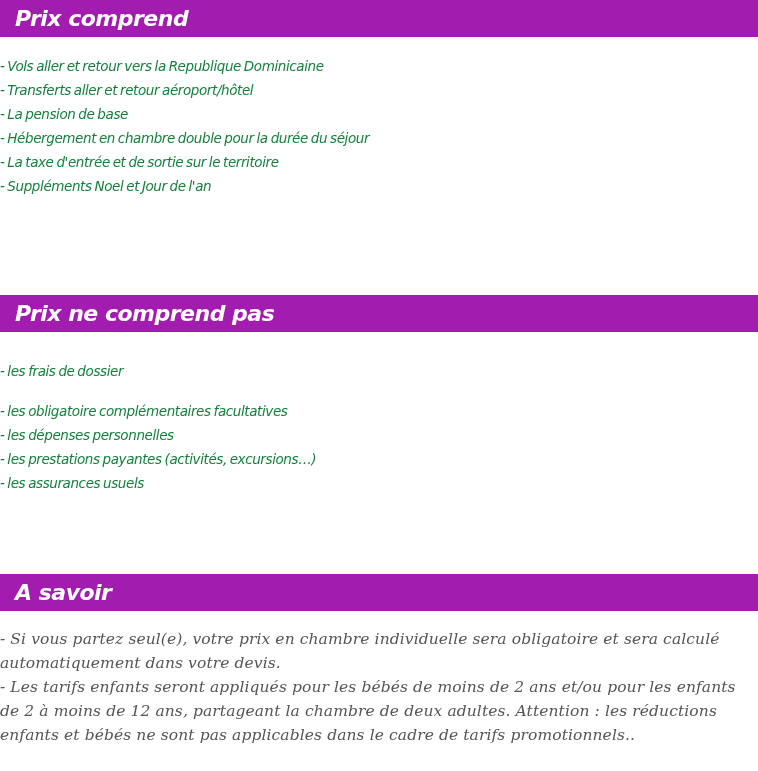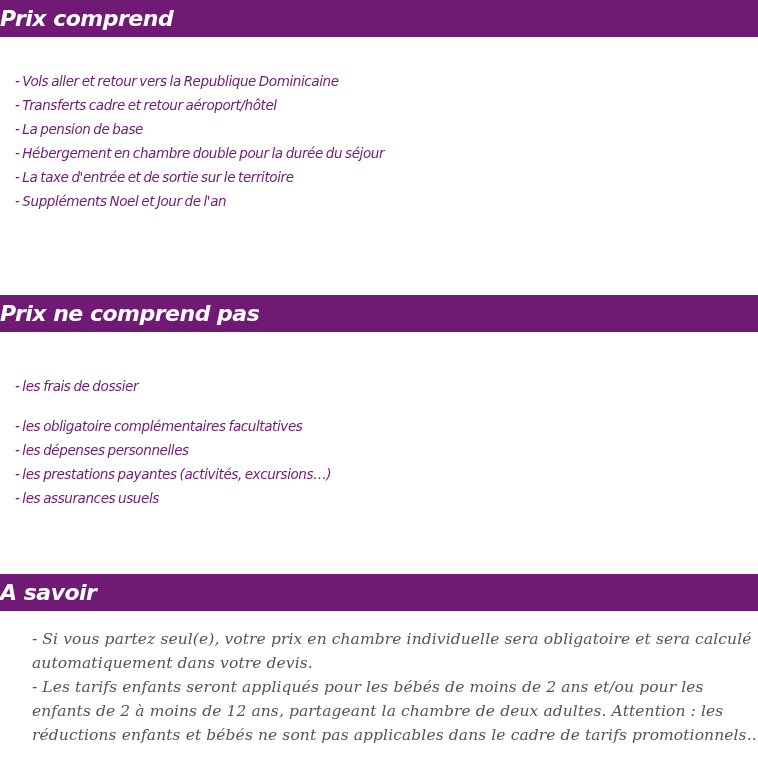--- a/index.html
+++ b/index.html
@@ -12,41 +12,41 @@
       height: 771px;
       overflow: hidden;
       position: relative;
       color: #444444;
     }
     .section-header {
       position: absolute;
       left: 0;
       width: 758px;
       height: 37px;
-      background: #701a75;
+      background: #a21caf;
       color: #ffffff;
       font-family: "DejaVu Sans", sans-serif;
       font-style: italic;
       font-weight: bold;
       font-size: 22px;
       line-height: 37px;
       box-sizing: border-box;
-      padding-left: 0;
+      padding-left: 15px;
       letter-spacing: -0.5px;
     }
     .list {
       position: absolute;
       left: 0;
-      margin: 15px;
+      margin: 0;
       padding: 0;
       list-style: none;
       font-family: "DejaVu Sans", sans-serif;
       font-style: italic;
       font-size: 13.5px;
-      color: #701a75;
+      color: #15803d;
       letter-spacing: -0.4px;
       word-spacing: -1px;
     }
     .list li {
       height: 24px;
       line-height: 24px;
       white-space: nowrap;
     }
     .list li.gap-after {
       margin-bottom: 16px;
@@ -59,32 +59,31 @@
       margin: 0;
       font-family: "DejaVu Serif", serif;
       font-style: italic;
       font-size: 15.5px;
       line-height: 24px;
       color: #555555;
       letter-spacing: 0.1px;
     }
     .notes p {
       margin: 0;
-      padding-left: 32px;
     }
   </style>
 </head>
 <body>
 
 <div class="section-header" style="top:0;">
   <span>Prix comprend</span>
 </div>
 <ul class="list" style="top:54px;">
   <li>- Vols aller et retour vers la Republique Dominicaine</li>
-  <li>- Transferts cadre et retour aéroport/hôtel</li>
+  <li>- Transferts aller et retour aéroport/hôtel</li>
   <li>- La pension de base</li>
   <li>- Hébergement en chambre double pour la durée du séjour</li>
   <li>- La taxe d'entrée et de sortie sur le territoire</li>
   <li>- Suppléments Noel et Jour de l'an</li>
 </ul>
 
 <div class="section-header" style="top:295px;">
   <span>Prix ne comprend pas</span>
 </div>
 <ul class="list" style="top:359px;">

